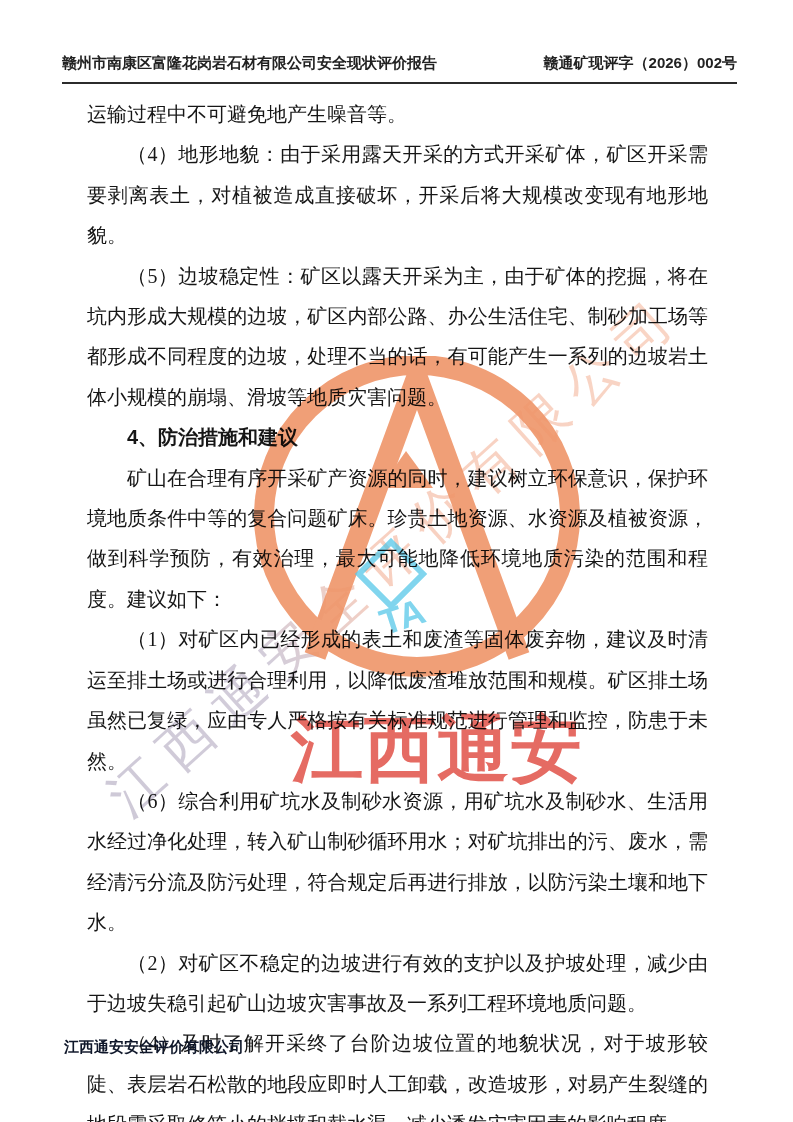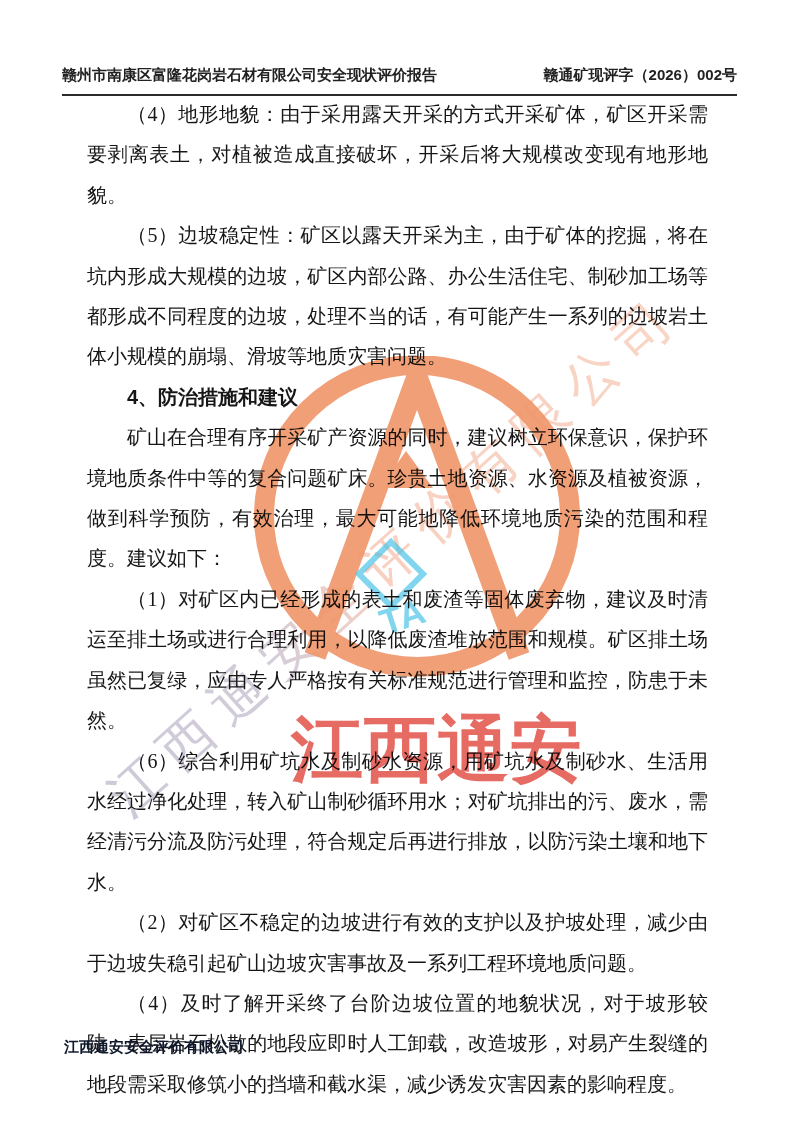--- a/index.html
+++ b/index.html
@@ -7,21 +7,21 @@
     position:relative;width:793px;height:1122px;margin:0 auto;
     background:#ffffff;overflow:hidden;
     font-family:"Liberation Serif","DejaVu Serif",serif;color:#161616;
   }
   
   .header{
     position:absolute;top:54px;left:62px;right:56px;
     display:flex;justify-content:space-between;align-items:flex-end;
     padding-bottom:9px;border-bottom:2px solid #2b2b2b;
     font-family:"Liberation Sans","DejaVu Sans",sans-serif;
-    font-size:15px;font-weight:600;color:#222;margin-top:12px;
+    font-size:15px;font-weight:600;color:#222;
   }
   
   .content{
     position:absolute;top:94px;left:87px;width:621px;
     font-size:20px;line-height:40.4px;text-align:justify;
   }
   .content p{margin:0;text-indent:2em;}
   .content p.no-indent{text-indent:0;}
   .content p.heading{
     font-family:"Liberation Sans","DejaVu Sans",sans-serif;
@@ -65,20 +65,21 @@
 <body>
 
 <div class="page">
 
   <div class="header">
     <span>赣州市南康区富隆花岗岩石材有限公司安全现状评价报告</span>
     <span>赣通矿现评字（2026）002号</span>
   </div>
 
   <div class="content">
+    <p class="no-indent">运输过程中不可避免地产生噪音等。</p>
     <p>（4）地形地貌：由于采用露天开采的方式开采矿体，矿区开采需要剥离表土，对植被造成直接破坏，开采后将大规模改变现有地形地貌。</p>
     <p>（5）边坡稳定性：矿区以露天开采为主，由于矿体的挖掘，将在坑内形成大规模的边坡，矿区内部公路、办公生活住宅、制砂加工场等都形成不同程度的边坡，处理不当的话，有可能产生一系列的边坡岩土体小规模的崩塌、滑坡等地质灾害问题。</p>
     <p class="heading">4、防治措施和建议</p>
     <p>矿山在合理有序开采矿产资源的同时，建议树立环保意识，保护环境地质条件中等的复合问题矿床。珍贵土地资源、水资源及植被资源，做到科学预防，有效治理，最大可能地降低环境地质污染的范围和程度。建议如下：</p>
     <p>（1）对矿区内已经形成的表土和废渣等固体废弃物，建议及时清运至排土场或进行合理利用，以降低废渣堆放范围和规模。矿区排土场虽然已复绿，应由专人严格按有关标准规范进行管理和监控，防患于未然。</p>
     <p>（6）综合利用矿坑水及制砂水资源，用矿坑水及制砂水、生活用水经过净化处理，转入矿山制砂循环用水；对矿坑排出的污、废水，需经清污分流及防污处理，符合规定后再进行排放，以防污染土壤和地下水。</p>
     <p>（2）对矿区不稳定的边坡进行有效的支护以及护坡处理，减少由于边坡失稳引起矿山边坡灾害事故及一系列工程环境地质问题。</p>
     <p>（4）及时了解开采终了台阶边坡位置的地貌状况，对于坡形较陡、表层岩石松散的地段应即时人工卸载，改造坡形，对易产生裂缝的地段需采取修筑小的挡墙和截水渠，减少诱发灾害因素的影响程度。</p>
   </div>
 

